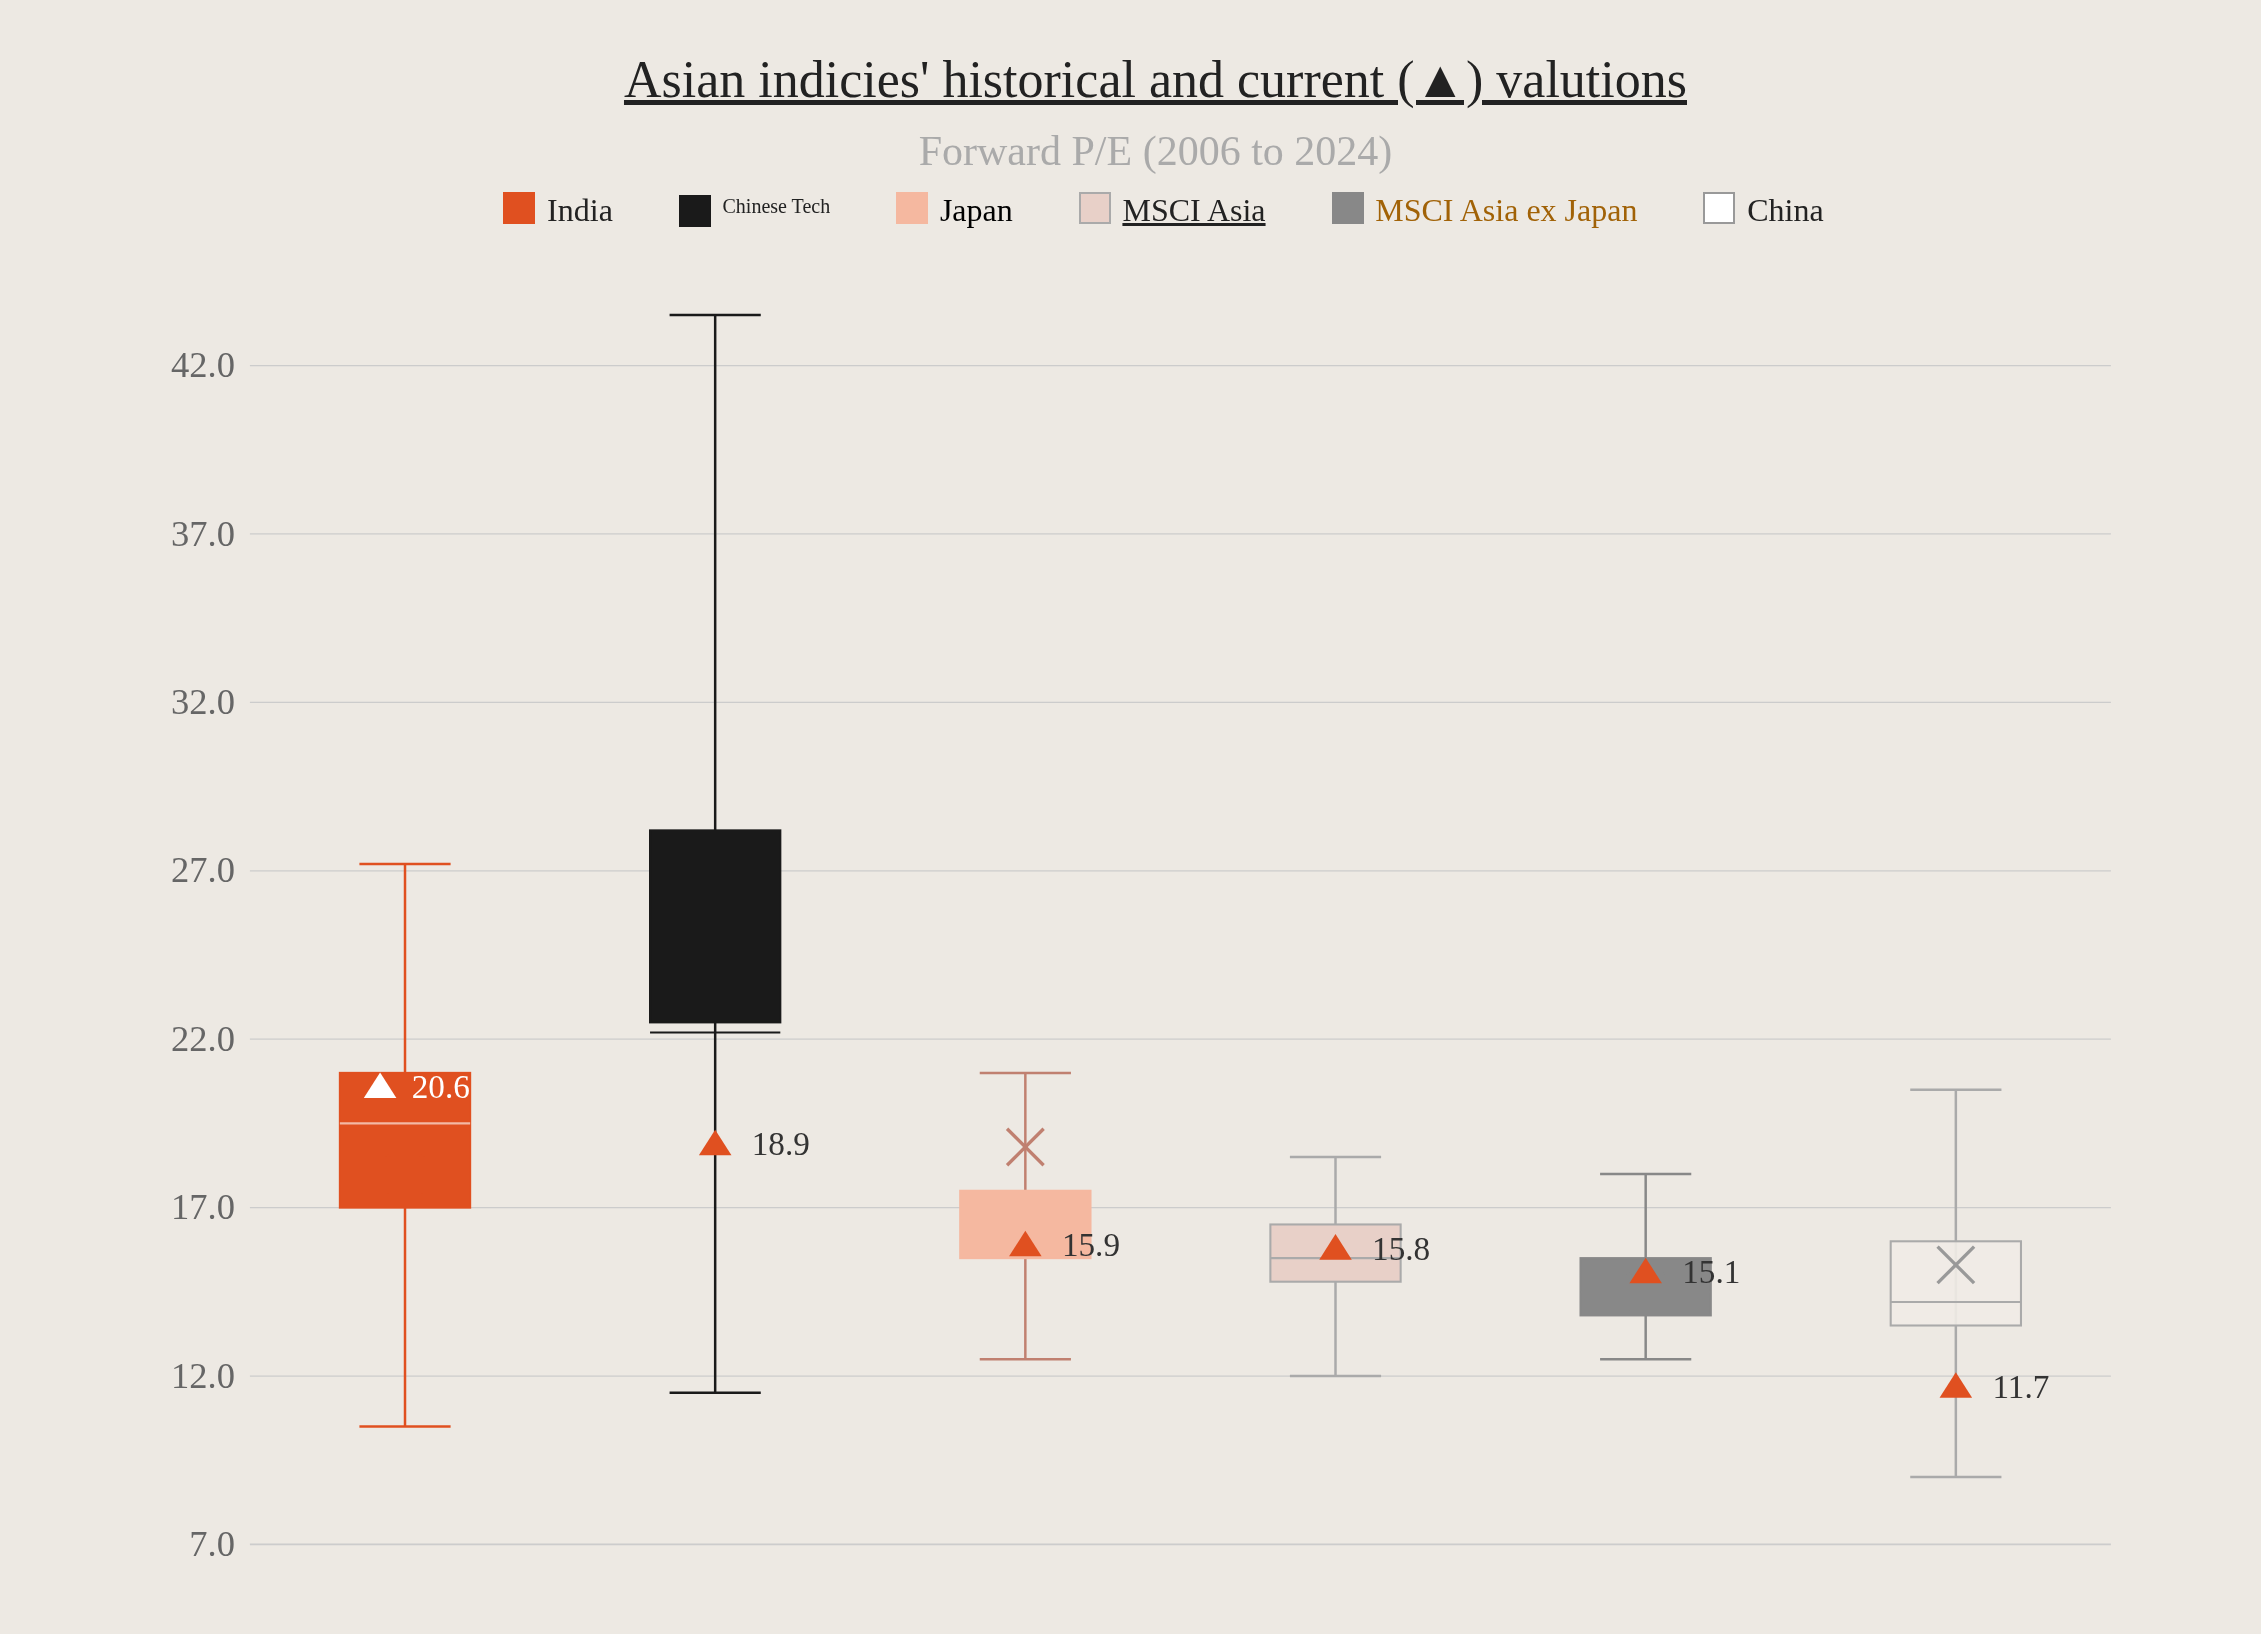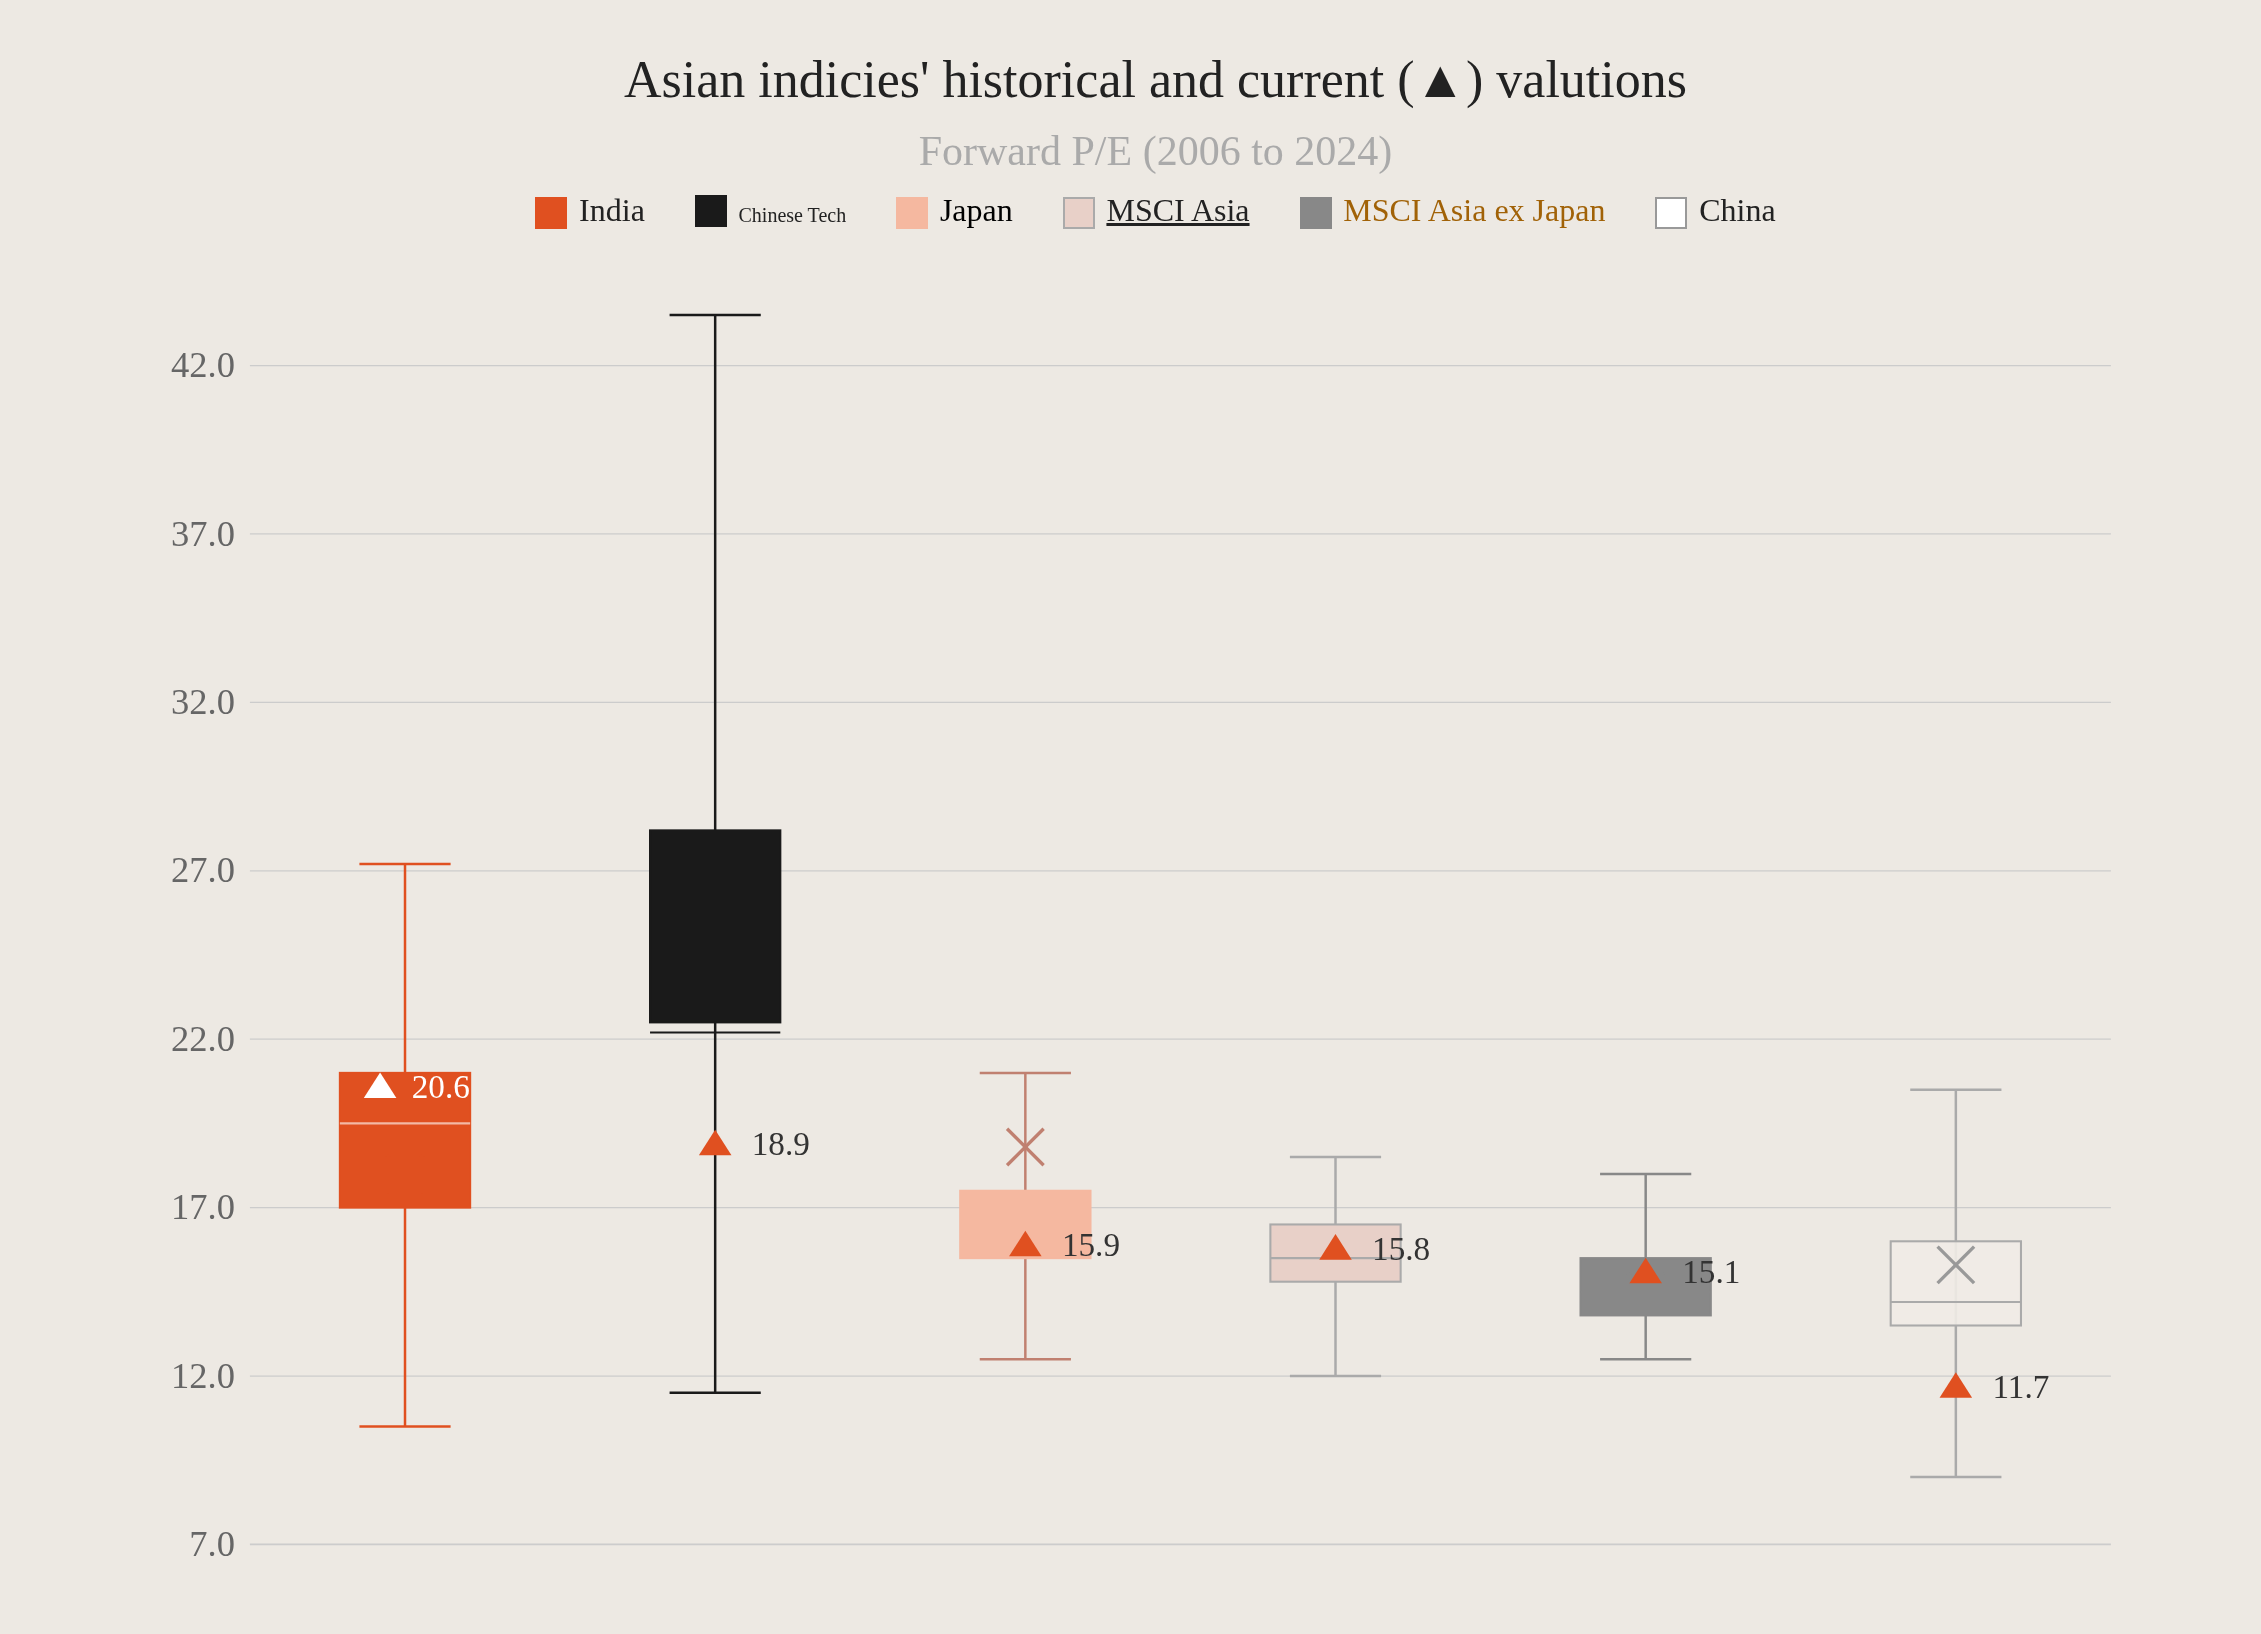--- a/index.html
+++ b/index.html
@@ -24,39 +24,41 @@
     }
     .title-block {
       text-align: center;
       margin-bottom: 17px;
     }
     .main-title {
       font-size: 52px;
       color: #222;
       font-weight: 400;
       letter-spacing: 0px;
+      text-decoration: underline;
     }
     .sub-title {
       font-size: 42px;
       color: #aaa;
       font-weight: 400;
       margin-top: 18px;
     }
     .legend {
       display: flex;
       flex-direction: row;
       gap: 50px;
       align-items: center;
       margin-bottom: 34px;
       font-size: 32px;
     }
     .legend-item {
       display: flex;
-      align-items: flex-end;
+      align-items: flex-start;
       gap: 11.7px;
+      margin-left: 16px;
     }
     .legend-swatch {
       width: 32px;
       height: 32px;
       display: inline-block;
     }
     .chart-area {
       flex: 1;
       width: 100%;
       position: relative;

